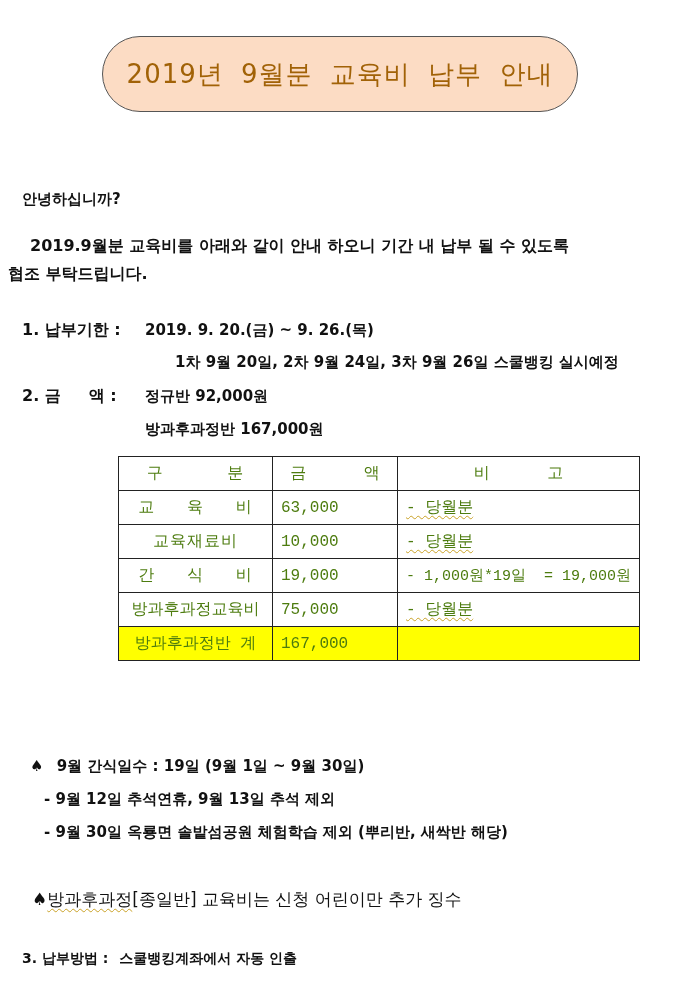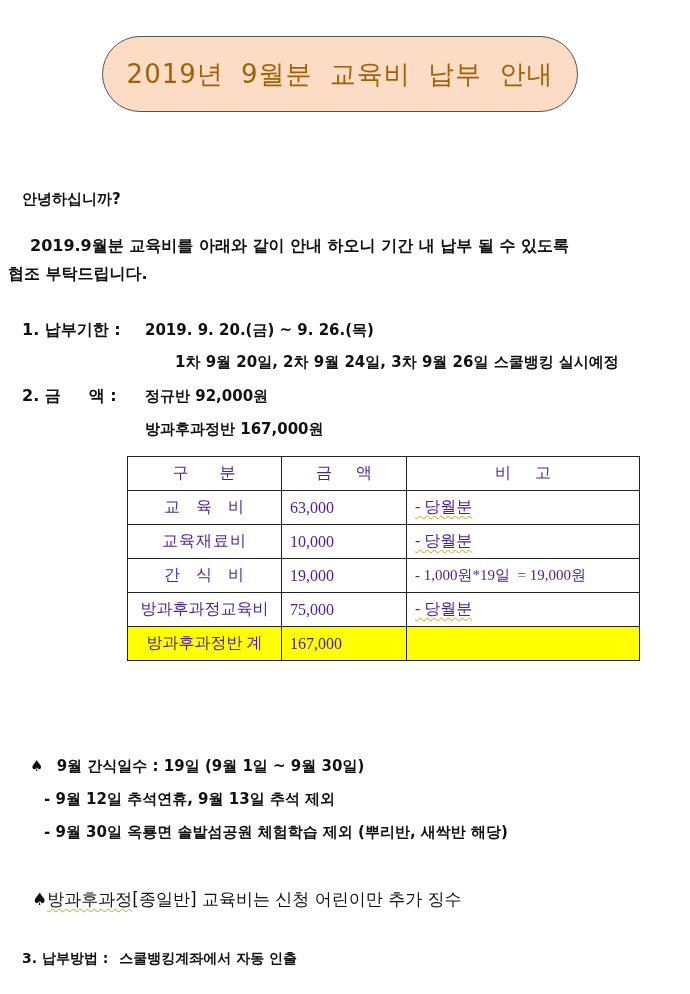--- a/index.html
+++ b/index.html
@@ -7,22 +7,22 @@
          font-family: "DejaVu Sans", "Liberation Sans", sans-serif; color: #111; }
   .abs { position: absolute; white-space: nowrap; }
   .title-box { position: absolute; left: 102px; top: 36px; width: 476px; height: 76px;
                background: #fcdcc4; border: 1.5px solid #555; border-radius: 38px / 38px;
                box-sizing: border-box; display: flex; align-items: center; justify-content: center; }
   .title-text { font-size: 26px; color: #a16207; letter-spacing: 1px; word-spacing: 8px; }
   .bold { font-weight: bold; }
   .t15 { font-size: 15px; }
   .t16 { font-size: 16px; }
   .t17 { font-size: 17px; }
-  table.fee { position: absolute; left: 127px; top: 456px; border-collapse: collapse;
-              font-family: Liberation Serif, serif; font-size: 16px; color: #4c1d95; }
+  table.fee { position: absolute; left: 118px; top: 456px; border-collapse: collapse;
+              font-family: Liberation Mono, monospace; font-size: 16px; color: #4d7c0f; }
   table.fee td { border: 1.3px solid #222; height: 34px; padding: 0 8px; box-sizing: border-box; }
   .c1 { width: 154px; text-align: center; letter-spacing: 1px; }
   .c2 { width: 125px; text-align: left; padding-right: 26px !important; }
   .c3 { width: 233px; text-align: left; }
   .hl { background: #ffff00; }
   .squiggle { text-decoration: underline wavy #c9a227; text-underline-offset: 3px; text-decoration-thickness: 1px; }
 </style>
 </head>
 <body>
 

